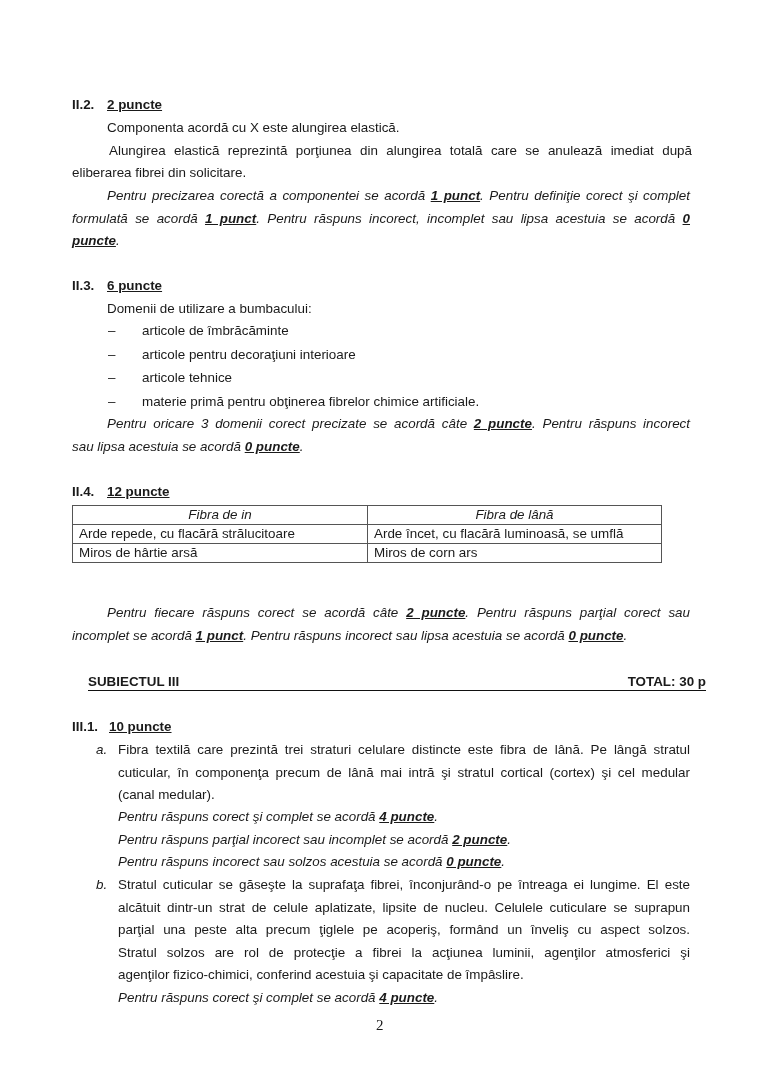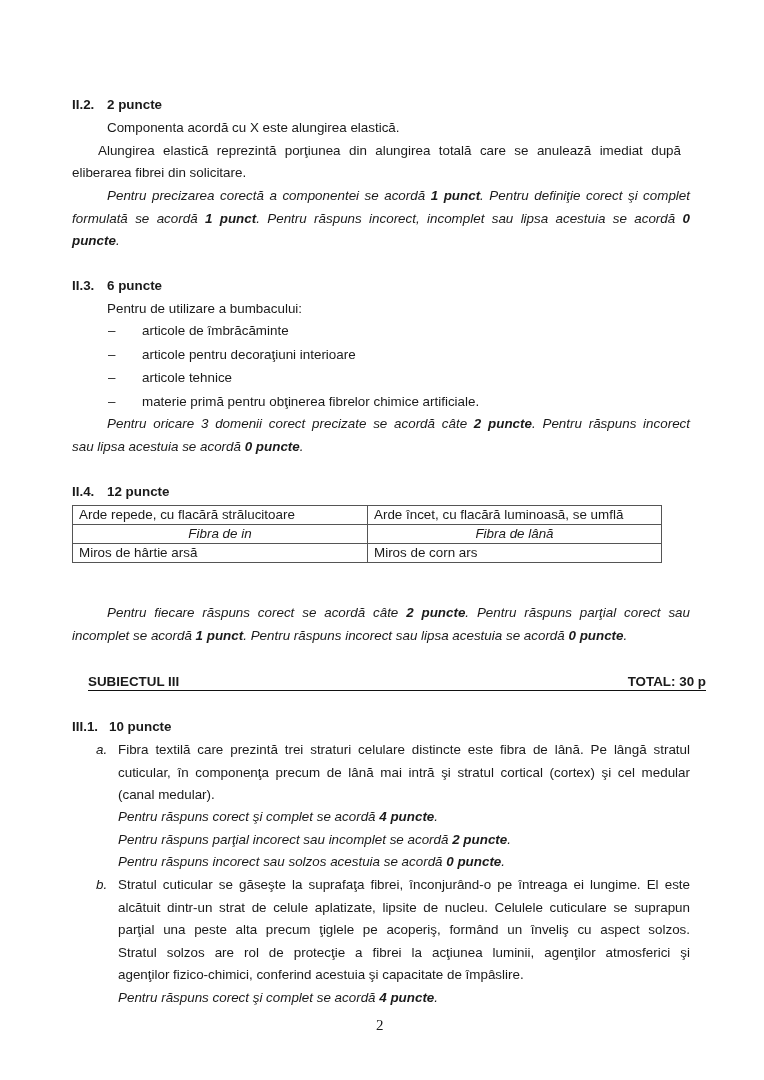--- a/index.html
+++ b/index.html
@@ -4,57 +4,57 @@
 <style>
   html, body { margin: 0; padding: 0; background: #ffffff; }
   body {
     width: 764px; height: 1080px; position: relative; overflow: hidden;
     font-family: "Liberation Sans", "DejaVu Sans", sans-serif;
     color: #1a1a1a; font-size: 13.4px;
   }
   .page { position: absolute; left: 72px; top: 0; width: 618px; }
   .line { position: absolute; left: 0; white-space: nowrap; line-height: 18px; }
   .just { width: 618px; text-align: justify; text-align-last: justify; white-space: normal; }
-  .b { font-weight: bold; }
+  .b { font-weight: bold; text-decoration: underline; }
   .i { font-style: italic; }
   .num { display: inline-block; width: 35px; font-weight: bold; }
   .dash { position: absolute; left: 36px; }
   .heading-row { position: absolute; left: 16px; width: 618px; border-bottom: 1.2px solid #111; font-weight: bold; line-height: 17px; }
   .heading-row .right { position: absolute; right: 0; top: 0; }
   table.fib { position: absolute; left: 0; top: 505px; width: 590px; border-collapse: collapse; font-size: 13.4px; }
   table.fib td, table.fib th { border: 1px solid #555; padding: 0 6px; height: 18px; line-height: 18px; font-weight: normal; }
   table.fib th { font-style: italic; text-align: center; }
   table.fib td { text-align: left; }
   .pagenum { position: absolute; left: 376px; top: 1017px; font-family: "Liberation Serif", serif; font-size: 15px; }
 </style>
 </head>
 <body>
 
 <div class="page">
 
   <div class="line" style="top:96px">
     <span class="num">II.2.</span><span class="b">2 puncte</span>
   </div>
   <div class="line" style="top:119px; left:35px">Componenta acordă cu X este alungirea elastică.</div>
-  <div class="line just" style="top:142px; left:26px; width:583px">Alungirea elastică reprezintă porţiunea din alungirea totală care se anulează imediat după</div>
+  <div class="line just" style="top:142px; left:37px; width:583px">Alungirea elastică reprezintă porţiunea din alungirea totală care se anulează imediat după</div>
   <div class="line" style="top:164px">eliberarea fibrei din solicitare.</div>
   <div class="line just i" style="top:187px; left:35px; width:583px">
     <span>Pentru precizarea corectă a componentei se acordă </span><span class="b">1 punct</span><span>. Pentru definiţie corect şi complet</span>
   </div>
   <div class="line just i" style="top:210px">
     <span>formulată se acordă </span><span class="b">1 punct</span><span>. Pentru răspuns incorect, incomplet sau lipsa acestuia se acordă </span><span class="b">0</span>
   </div>
   <div class="line i" style="top:232px">
     <span class="b">puncte</span><span>.</span>
   </div>
 
   <div class="line" style="top:277px">
     <span class="num">II.3.</span><span class="b">6 puncte</span>
   </div>
-  <div class="line" style="top:300px; left:35px">Pentru de utilizare a bumbacului:</div>
+  <div class="line" style="top:300px; left:35px">Domenii de utilizare a bumbacului:</div>
   <div class="line" style="top:322px; left:0; width:618px">
     <span class="dash">–</span>
       <span style="position:absolute; left:70px">articole de îmbrăcăminte</span>
   </div>
   <div class="line" style="top:346px; left:0; width:618px">
     <span class="dash">–</span>
       <span style="position:absolute; left:70px">articole pentru decoraţiuni interioare</span>
   </div>
   <div class="line" style="top:369px; left:0; width:618px">
     <span class="dash">–</span>
@@ -70,26 +70,26 @@
   <div class="line i" style="top:438px">
     <span>sau lipsa acestuia se acordă </span><span class="b">0 puncte</span><span>.</span>
   </div>
 
   <div class="line" style="top:483px">
     <span class="num">II.4.</span><span class="b">12 puncte</span>
   </div>
   <table class="fib">
     <tbody>
         <tr>
+      <th style="width:282px">Fibra de in</th>
+      <th>Fibra de lână</th>
+    </tr>
+    <tr>
       <td>Arde repede, cu flacără strălucitoare</td>
       <td>Arde încet, cu flacără luminoasă, se umflă</td>
-    </tr>
-    <tr>
-      <th style="width:282px">Fibra de in</th>
-      <th>Fibra de lână</th>
     </tr>
     <tr>
       <td>Miros de hârtie arsă</td>
       <td>Miros de corn ars</td>
     </tr>
   </tbody>
     </table>
   <div class="line just i" style="top:604px; left:35px; width:583px">
     <span>Pentru fiecare răspuns corect se acordă câte </span><span class="b">2 puncte</span><span>. Pentru răspuns parţial corect sau</span>
   </div>

